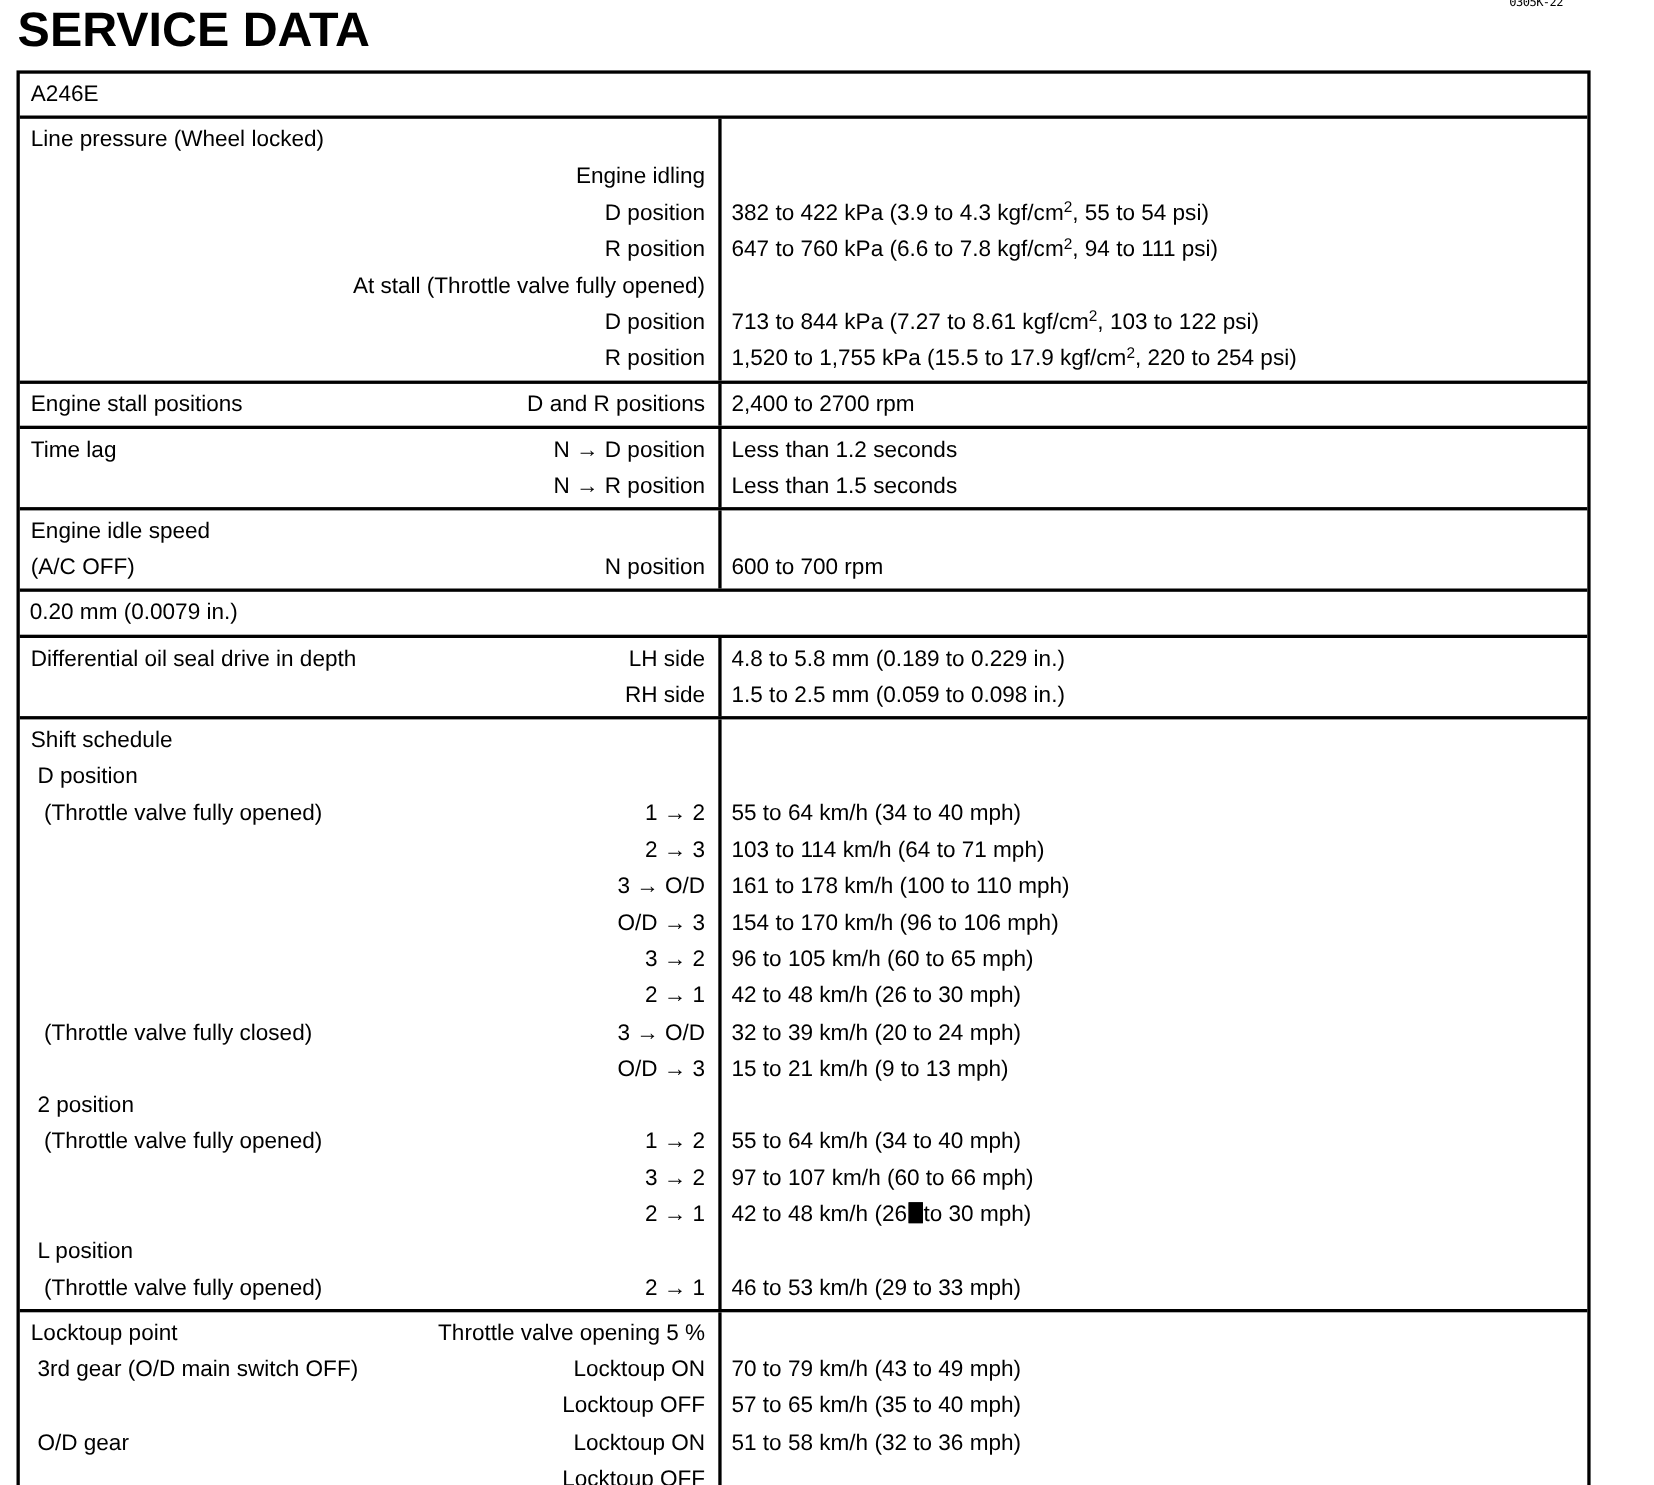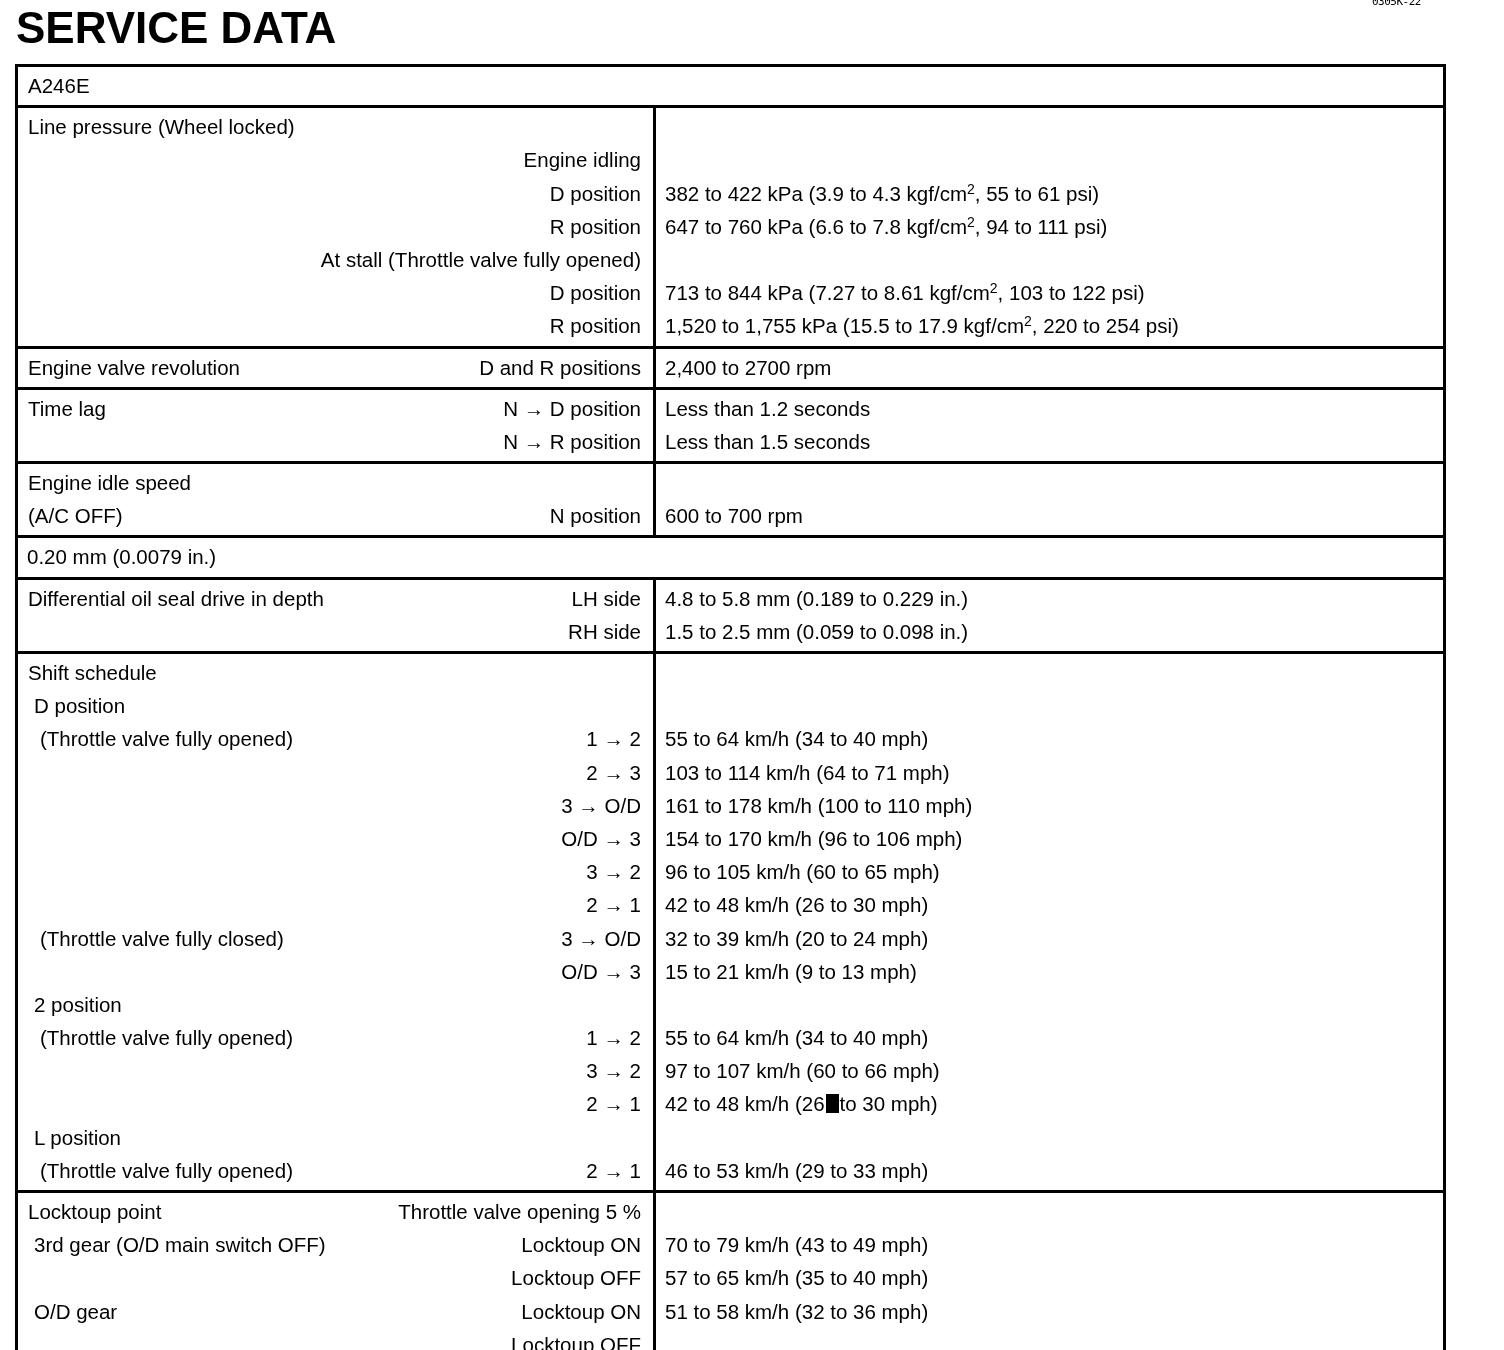--- a/index.html
+++ b/index.html
@@ -89,40 +89,40 @@
         </div>
       </div>
       <div class="right-col">
         <div class="line">
           <span class="l"><span></span></span>
         </div>
         <div class="line">
           <span class="l"><span></span></span>
         </div>
         <div class="line">
-          <span class="l"><span>382 to 422 kPa (3.9 to 4.3 kgf/cm</span><sup>2</sup><span>, 55 to 61 psi)</span></span>
+          <span class="l"><span>382 to 422 kPa (3.9 to 4.3 kgf/cm</span><sup>2</sup><span>, 55 to 54 psi)</span></span>
         </div>
         <div class="line">
           <span class="l"><span>647 to 760 kPa (6.6 to 7.8 kgf/cm</span><sup>2</sup><span>, 94 to 111 psi)</span></span>
         </div>
         <div class="line">
           <span class="l"><span></span></span>
         </div>
         <div class="line">
           <span class="l"><span>713 to 844 kPa (7.27 to 8.61 kgf/cm</span><sup>2</sup><span>, 103 to 122 psi)</span></span>
         </div>
         <div class="line">
           <span class="l"><span>1,520 to 1,755 kPa (15.5 to 17.9 kgf/cm</span><sup>2</sup><span>, 220 to 254 psi)</span></span>
         </div>
       </div>
     </div>
     <div class="section">
       <div class="left-col">
         <div class="line">
-          <span class="l">Engine valve revolution</span>
+          <span class="l">Engine stall positions</span>
           <span class="r">D and R positions</span>
         </div>
       </div>
       <div class="right-col">
         <div class="line">
           <span class="l"><span>2,400 to 2700 rpm</span></span>
         </div>
       </div>
     </div>
     <div class="section">

